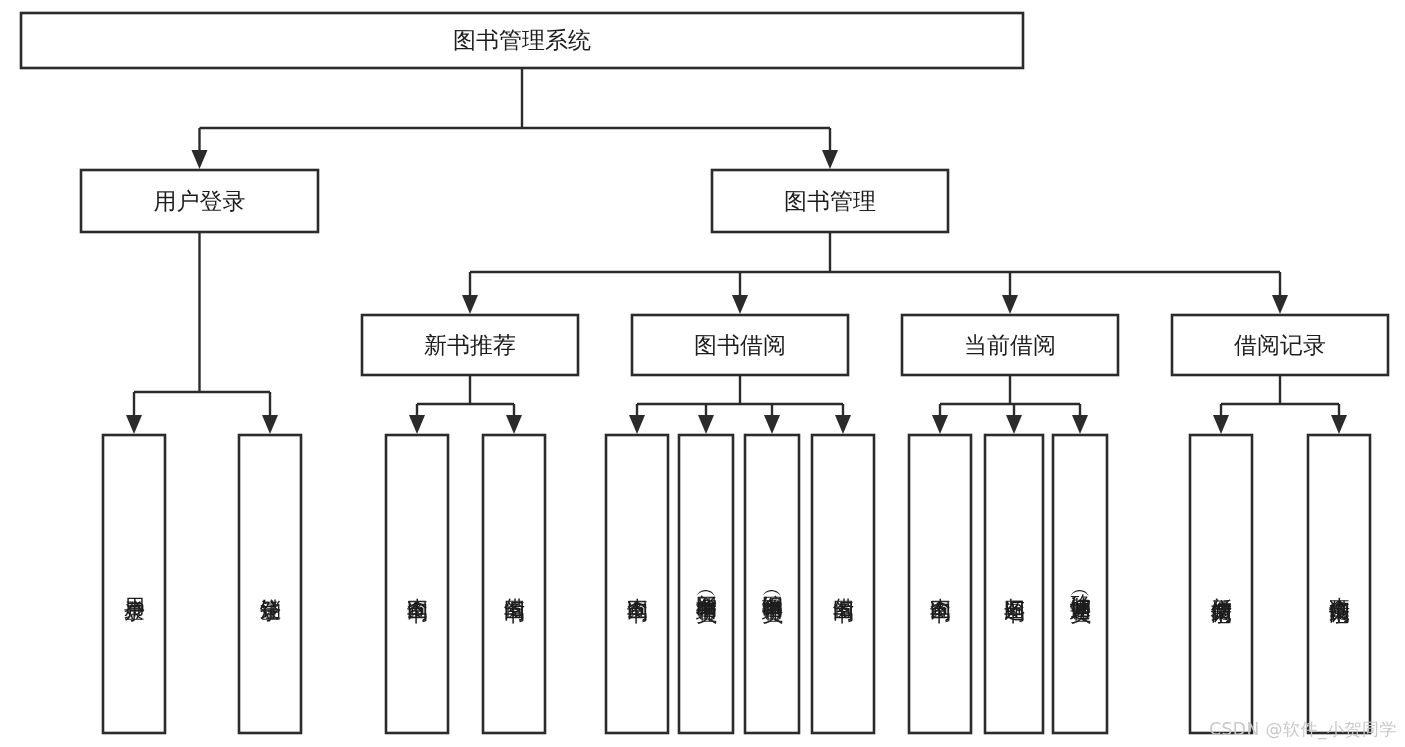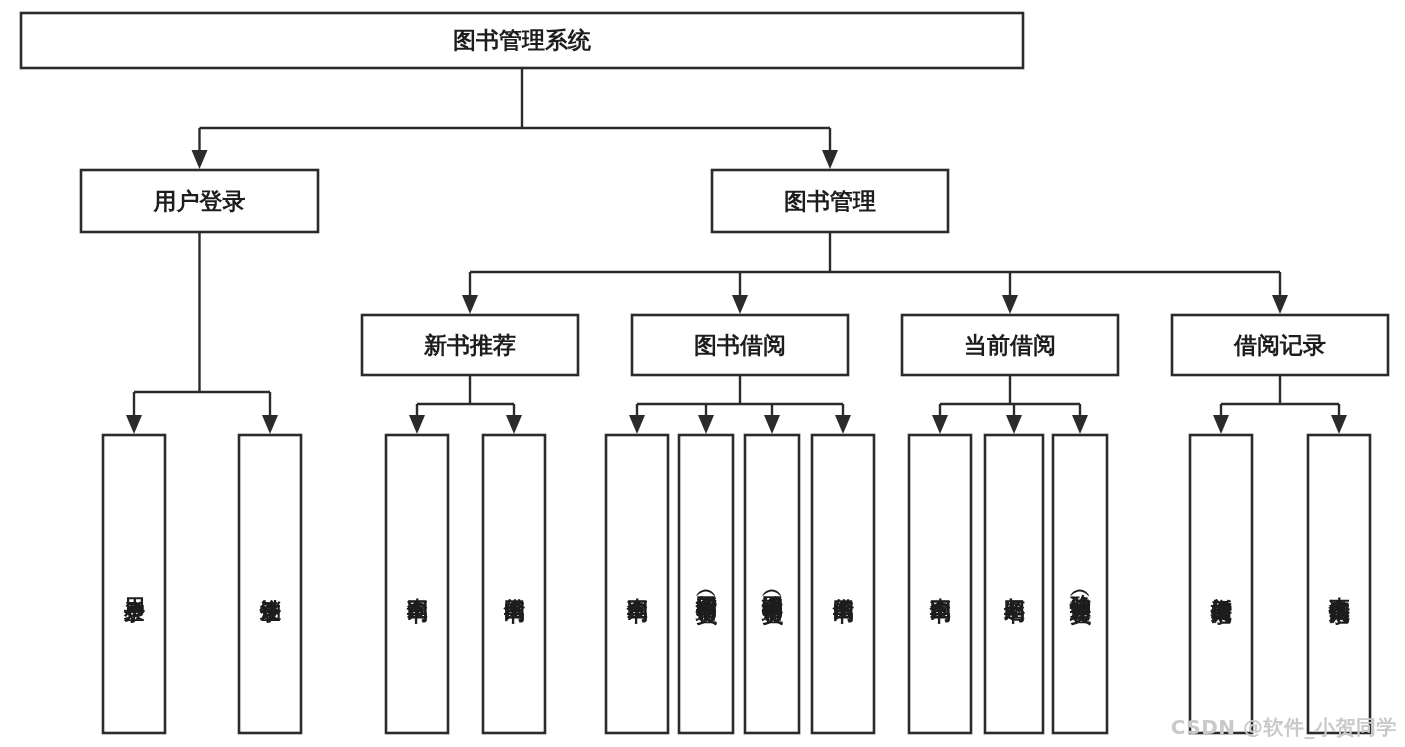--- a/index.html
+++ b/index.html
@@ -10,21 +10,20 @@
   }
   body {
     font-family: "DejaVu Sans", "Liberation Sans", sans-serif;
   }
   #diagram-root {
     position: relative;
     width: 1405px;
     height: 747px;
     background: #ffffff;
     overflow: hidden;
-    font-weight: bold;
   }
   svg.flow {
     position: absolute;
     left: 0;
     top: 0;
     width: 1405px;
     height: 747px;
     display: block;
   }
   .node-box {
@@ -69,21 +68,21 @@
     letter-spacing: 1.5px;
     color: #1d1d1d;
     white-space: nowrap;
     text-align: center;
   }
   .watermark {
     position: absolute;
     right: 8px;
     bottom: 6px;
     font-family: "DejaVu Sans", "Liberation Sans", sans-serif;
-    font-size: 20px;
+    font-size: 17px;
     color: #c9c9c9;
     letter-spacing: 0.5px;
     white-space: nowrap;
   }
 </style>
 </head>
 <body>
 
 <div id="diagram-root">
 

